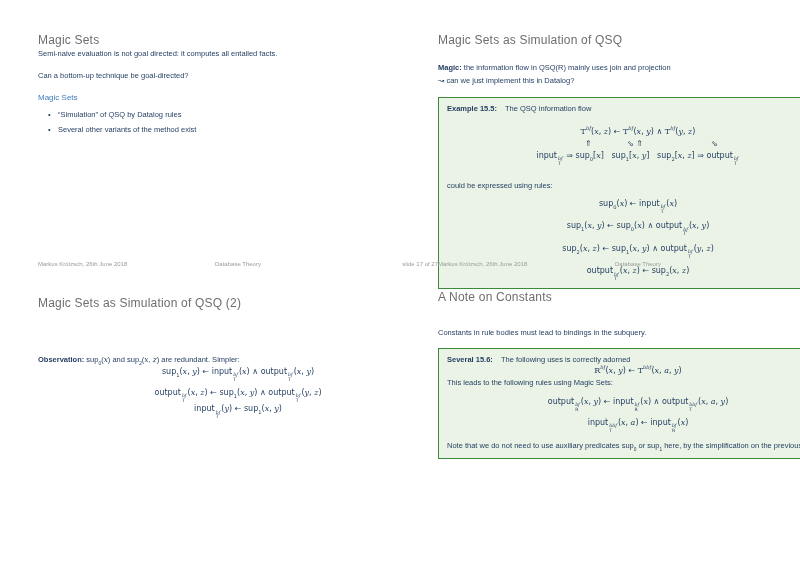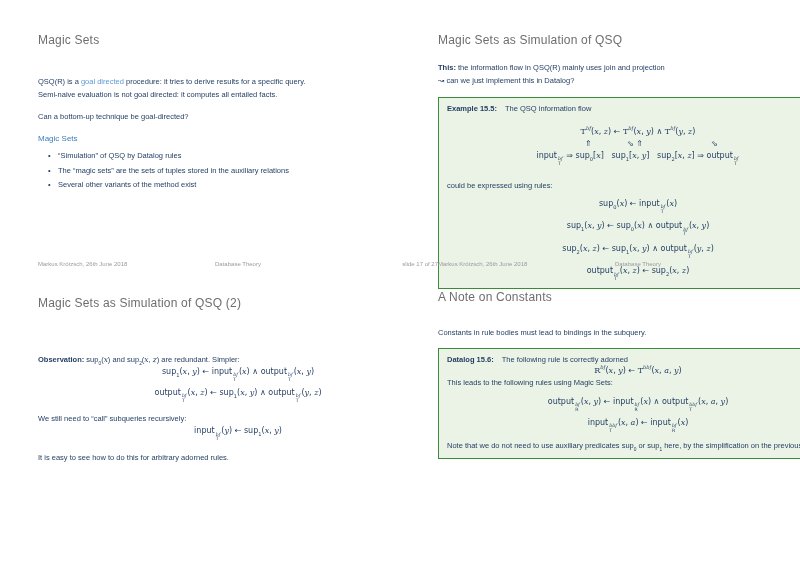--- a/index.html
+++ b/index.html
@@ -42,39 +42,37 @@
   .rules .f{margin-top:6px;}
   .note{font-size:7.5px;line-height:11.5px;margin-top:7px;}
 </style>
 </head>
 <body>
 
 <div class="sheet">
 
   <div class="slide top" id="s17">
     <h1>Magic Sets</h1>
-    <p class="mt28">QSQ(R) is a <span class="goal">goal directed</span> procedure: it tries to derive results for a specific query.</p>
     <p class="mt8">Semi-naive evaluation is not goal directed: it computes all entailed facts.</p>
     <p class="mt9">Can a bottom-up technique be goal-directed?</p>
     <p class="sub-heading">Magic Sets</p>
     <ul>
       <li>“Simulation” of QSQ by Datalog rules</li>
-      <li>The “magic sets” are the sets of tuples stored in the auxiliary relations</li>
       <li>Several other variants of the method exist</li>
     </ul>
     <div class="footer">
       <span class="fl">Markus Krötzsch, 26th June 2018</span>
       <span class="fc">Database Theory</span>
       <span class="fr">slide 17 of 27</span>
     </div>
   </div>
 
   <div class="slide top" id="s18">
     <h1>Magic Sets as Simulation of QSQ</h1>
-    <p class="mt14"><b>This:</b> the information flow in QSQ(R) mainly uses join and projection</p>
+    <p class="mt14"><b>Magic:</b> the information flow in QSQ(R) mainly uses join and projection</p>
     <p><span class="sq">↝</span> can we just implement this in Datalog?</p>
     <div class="greenbox">
       <p class="ex-head"><b>Example 15.5:</b><span>The QSQ information flow</span></p>
       <div class="f mt12"><b>T</b><sup>bf</sup>(<i>x</i>, <i>z</i>) ← <b>T</b><sup>bf</sup>(<i>x</i>, <i>y</i>) ∧ <b>T</b><sup>bf</sup>(<i>y</i>, <i>z</i>)</div>
       <div class="arrows">
         <span class="a1">⇑</span>
         <span class="a2">⇘ ⇑</span>
         <span class="a3">⇘</span>
       </div>
       <div class="f">input<span class="ss">
@@ -121,38 +119,36 @@
           <em>bf</em>
           <strong>T</strong>
         </span>(<i>x</i>, <i>y</i>)</div>
     <div class="f mt4">output<span class="ss">
           <em>bf</em>
           <strong>T</strong>
         </span>(<i>x</i>, <i>z</i>) ← sup<sub>1</sub>(<i>x</i>, <i>y</i>) ∧ output<span class="ss">
           <em>bf</em>
           <strong>T</strong>
         </span>(<i>y</i>, <i>z</i>)</div>
-    <p class="mt9">We still need to “call” subqueries recursively:</p>
     <div class="f mt8">input<span class="ss">
           <em>bf</em>
           <strong>T</strong>
         </span>(<i>y</i>) ← sup<sub>1</sub>(<i>x</i>, <i>y</i>)</div>
-    <p class="mt9">It is easy to see how to do this for arbitrary adorned rules.</p>
     <div class="footer">
       <span class="fl">Markus Krötzsch, 26th June 2018</span>
       <span class="fc">Database Theory</span>
       <span class="fr">slide 19 of 27</span>
     </div>
   </div>
 
   <div class="slide bot" id="s20">
     <h1>A Note on Constants</h1>
     <p class="mt22">Constants in rule bodies must lead to bindings in the subquery.</p>
     <div class="greenbox mt9">
-      <p class="ex-head"><b>Datalog 15.6:</b><span>The following rule is correctly adorned</span></p>
+      <p class="ex-head"><b>Several 15.6:</b><span>The following uses is correctly adorned</span></p>
       <div class="f mt8"><b>R</b><sup>bf</sup>(<i>x</i>, <i>y</i>) ← <b>T</b><sup>bbf</sup>(<i>x</i>, <i>a</i>, <i>y</i>)</div>
       <p class="mt8">This leads to the following rules using Magic Sets:</p>
       <div class="f mt7">output<span class="ss">
             <em>bf</em>
             <strong>R</strong>
           </span>(<i>x</i>, <i>y</i>) ← input<span class="ss">
             <em>bf</em>
             <strong>R</strong>
           </span>(<i>x</i>) ∧ output<span class="ss">
             <em>bbf</em>

